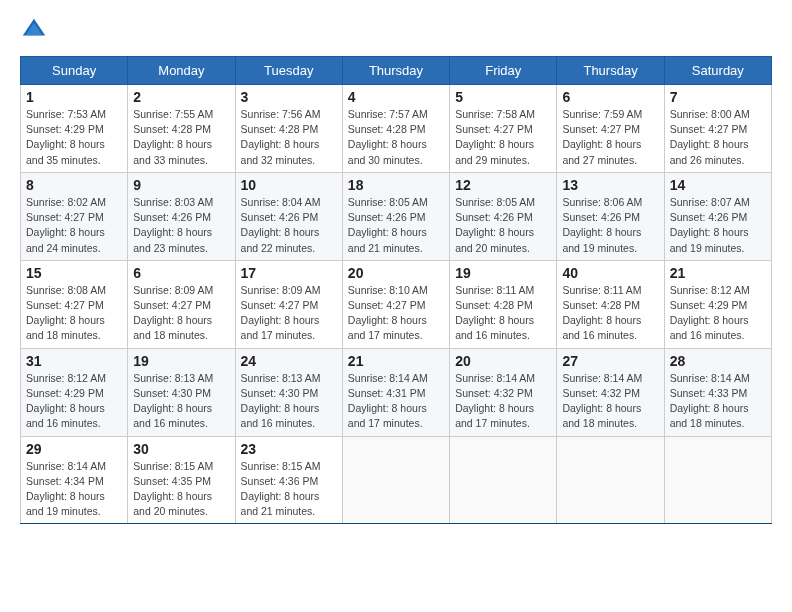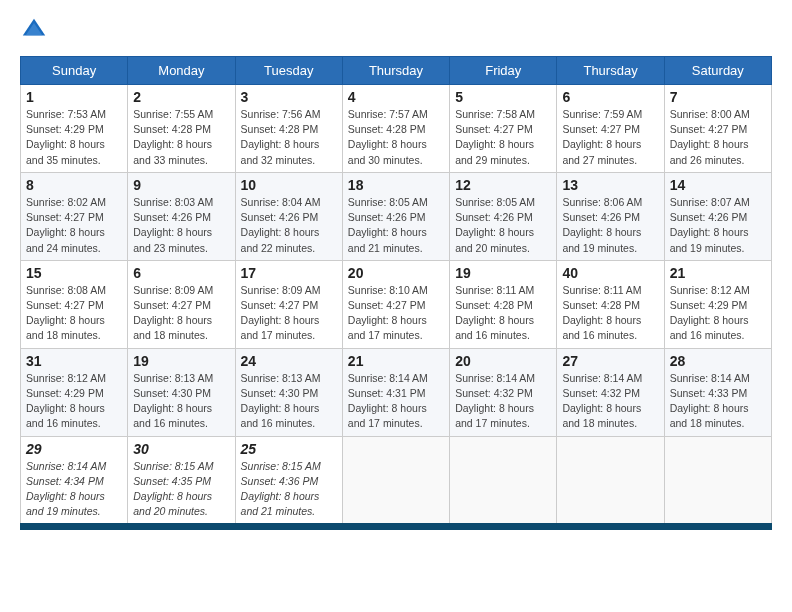--- a/index.html
+++ b/index.html
@@ -72,22 +72,21 @@
     }
     .day-info {
       color: #444;
       font-size: 10.5px;
       line-height: 1.45;
     }
     .empty-cell {
       background: #f9f9f9 !important;
     }
     .last-row td {
-      border-bottom: 7px solid #0c4a6e;
-      font-style: italic;
+      border-bottom: 1px solid #0c4a6e;
     }
   </style>
 </head>
 <body>
 
 <div class="header">
   <div class="logo">
     <svg class="logo-icon" viewBox="0 0 40 40" xmlns="http://www.w3.org/2000/svg">
       <polygon points="20,4 36,28 4,28" fill="#1a6bbf"></polygon>
       <polygon points="20,10 32,28 8,28" fill="#5599dd" opacity="0.5"></polygon>
@@ -240,21 +239,21 @@
       <tr class="last-row">
         <td>
           <span class="day-number">29</span>
           <div class="day-info">Sunrise: 8:14 AM<br>Sunset: 4:34 PM<br>Daylight: 8 hours and 19 minutes.</div>
         </td>
         <td>
           <span class="day-number">30</span>
           <div class="day-info">Sunrise: 8:15 AM<br>Sunset: 4:35 PM<br>Daylight: 8 hours and 20 minutes.</div>
         </td>
         <td>
-          <span class="day-number">25</span>
+          <span class="day-number">23</span>
           <div class="day-info">Sunrise: 8:15 AM<br>Sunset: 4:36 PM<br>Daylight: 8 hours and 21 minutes.</div>
         </td>
         <td class="empty-cell"></td>
         <td class="empty-cell"></td>
         <td class="empty-cell"></td>
         <td class="empty-cell"></td>
       </tr>
     </tbody>
 </table>
 

